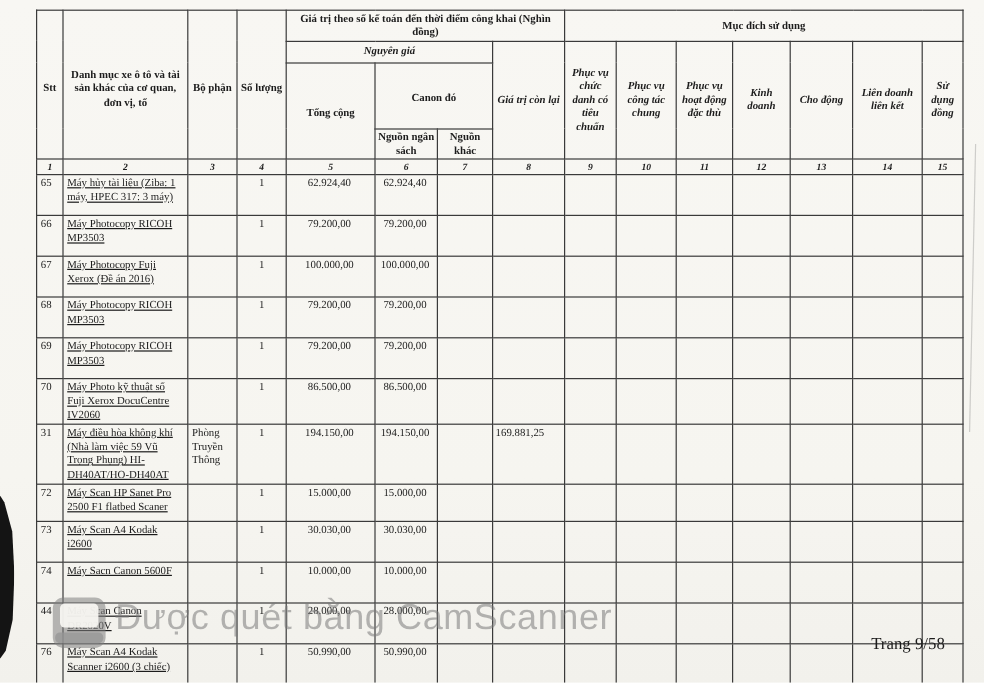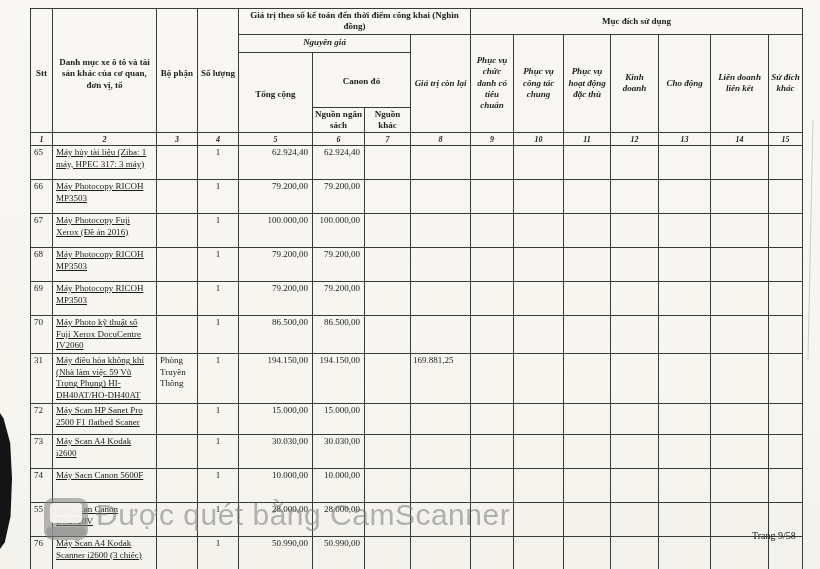--- a/index.html
+++ b/index.html
@@ -43,25 +43,25 @@
   }
   .asset-table tbody td {
     font-size:9px;
     line-height:1.3;
     vertical-align:top;
   }
   td.c-stt  { padding-left:3px; }
   td.c-name { padding:1px 3px;text-decoration:underline; }
   td.c-dept { padding:1px 3px; }
   td.c-qty  { text-align:center; }
-  td.c-num  { text-align:right; padding-right:4px;margin-top:28px; }
+  td.c-num  { text-align:center; padding-right:4px;margin-top:28px; }
   td.c-rem  { text-align:left; padding-right:14px; }
   .page-footer {
-    position:absolute; left:752px; top:530px;
-    font-size:10px; color:#1c1c1c;
+    position:absolute; left:726px; top:530px;
+    font-size:14px; color:#1c1c1c;
   }
   
   .edge-artifact {
     position:absolute; left:0; top:413px;
     width:12px; height:136px;
     background:#141414;
     clip-path:polygon(0 0, 30% 4%, 85% 22%, 100% 48%, 88% 76%, 40% 95%, 0 100%);
   }
   .scan-curve {
     position:absolute; left:804px; top:120px;
@@ -136,21 +136,21 @@
       </tr>
       <tr class="hr-b">
         <th colspan="3">Nguyên giá</th>
         <th rowspan="3">Giá trị còn lại</th>
         <th rowspan="3" class="small-h">Phục vụ chức danh có tiêu chuẩn</th>
         <th rowspan="3" class="small-h">Phục vụ công tác chung</th>
         <th rowspan="3" class="small-h">Phục vụ hoạt động đặc thù</th>
         <th rowspan="3" class="small-h">Kinh doanh</th>
         <th rowspan="3" class="small-h">Cho động</th>
         <th rowspan="3" class="small-h">Liên doanh liên kết</th>
-        <th rowspan="3" class="small-h">Sử đích khác</th>
+        <th rowspan="3" class="small-h">Sử dụng đồng</th>
       </tr>
       <tr class="hr-c">
         <th rowspan="2" class="cell-top">Tổng cộng</th>
         <th colspan="2" class="cell-top">Canon đó</th>
       </tr>
       <tr class="hr-d">
         <th class="small-h">Nguồn ngân sách</th>
         <th class="small-h">Nguồn khác</th>
       </tr>
       <tr class="hr-e">
@@ -336,21 +336,21 @@
           <td class="c-rem"></td>
           <td class="c-empty"></td>
           <td class="c-empty"></td>
           <td class="c-empty"></td>
           <td class="c-empty"></td>
           <td class="c-empty"></td>
           <td class="c-empty"></td>
           <td class="c-empty"></td>
         </tr>
         <tr style="height: 34px;">
-          <td class="c-stt">55</td>
+          <td class="c-stt">44</td>
           <td class="c-name">Máy Scan Canon DR2020V</td>
           <td class="c-dept"></td>
           <td class="c-qty">1</td>
           <td class="c-num">28.000,00</td>
           <td class="c-num">28.000,00</td>
           <td class="c-num"></td>
           <td class="c-rem"></td>
           <td class="c-empty"></td>
           <td class="c-empty"></td>
           <td class="c-empty"></td>

